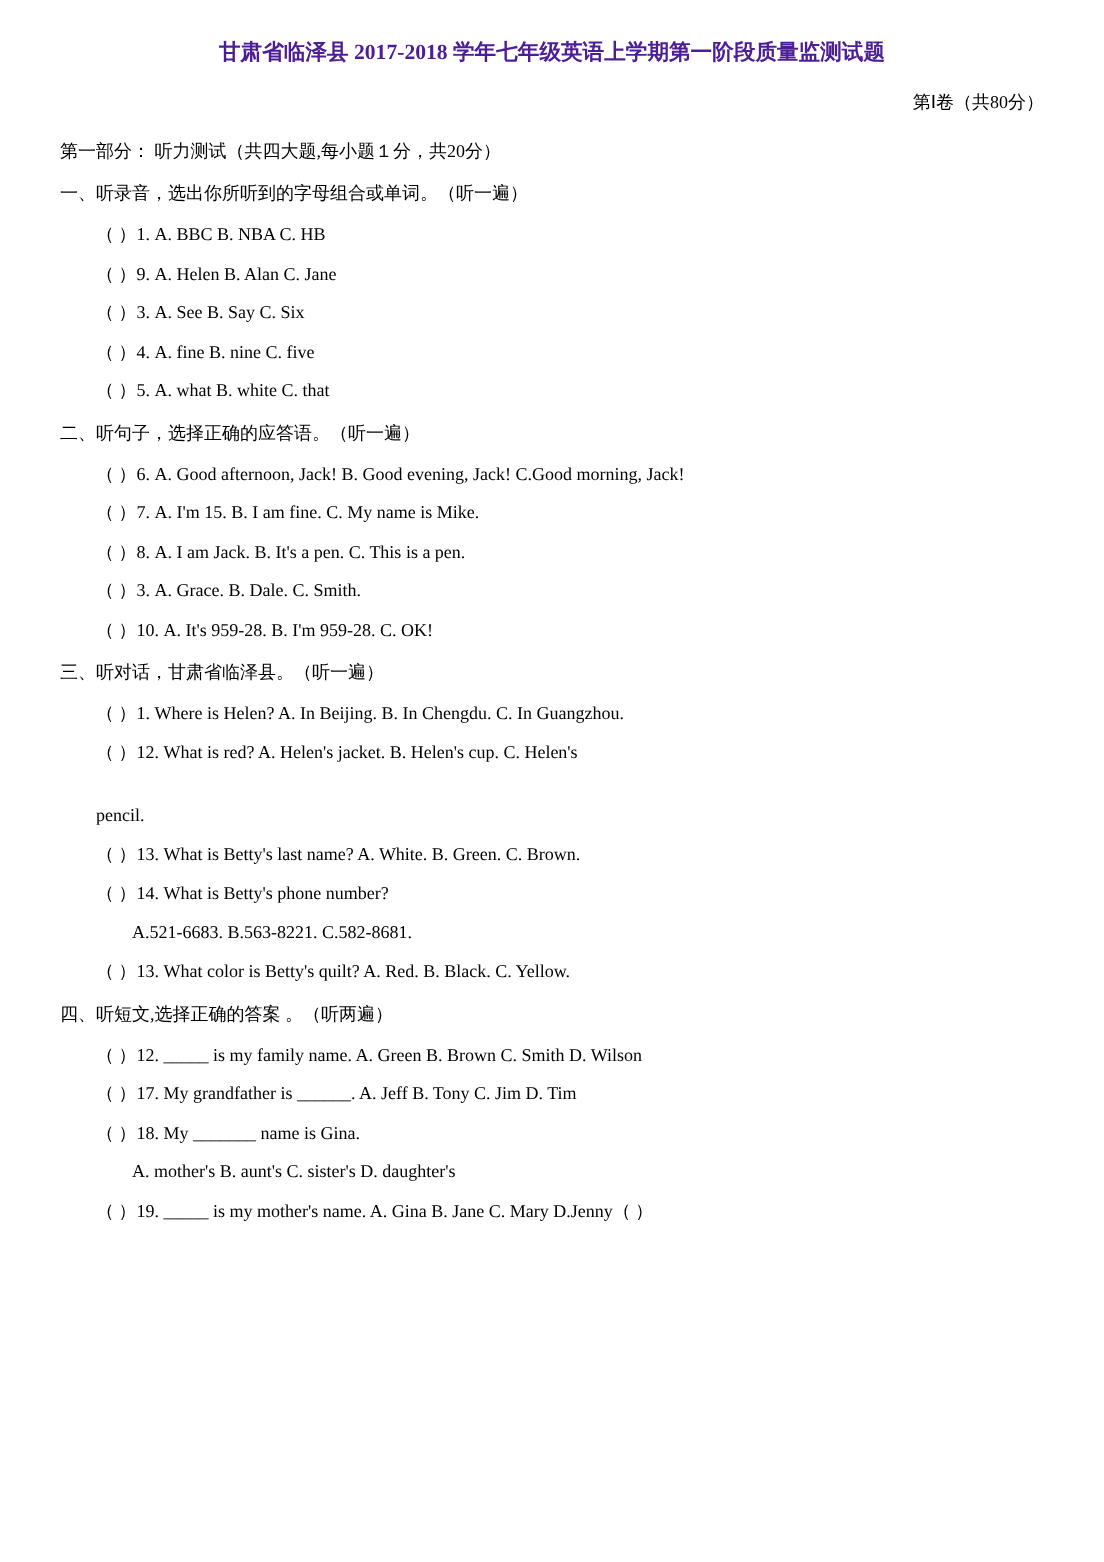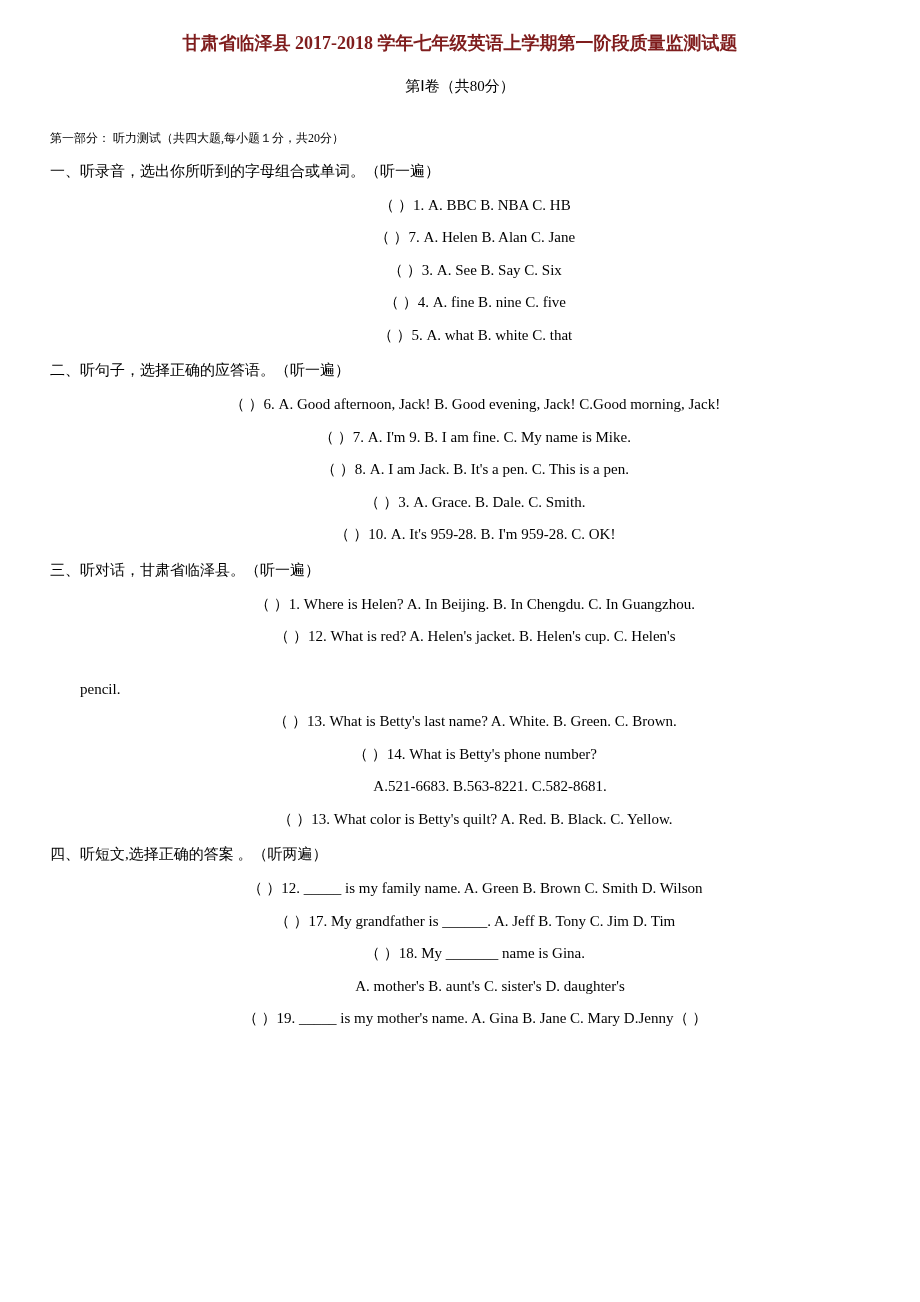--- a/index.html
+++ b/index.html
@@ -14,46 +14,45 @@
       color: #000000;
       width: 920px;
       min-height: 1302px;
       padding: 30px 50px 40px 50px;
       line-height: 1.8;
     }
     .title {
       text-align: center;
       font-size: 18px;
       font-weight: bold;
-      color: #7f1d1d;
+      color: #4c1d95;
       margin-bottom: 16px;
       line-height: 1.5;
     }
     .subtitle {
-      text-align: center;
+      text-align: right;
       font-size: 15px;
-      margin-bottom: 28px;
+      margin-bottom: 14px;
     }
     .section-header {
-      font-size: 12px;
+      font-size: 15px;
       margin-bottom: 6px;
       margin-top: 8px;
     }
     .sub-section {
       font-size: 15px;
       margin-bottom: 6px;
       margin-top: 8px;
       font-family: Liberation Serif, serif;
     }
     .question-line {
       margin: 4px 0;
       font-size: 15px;
       line-height: 1.9;
       padding-left: 4px;
-      text-align: center;
     }
     .indent {
       padding-left: 30px;
     }
     .indent2 {
       padding-left: 60px;
     }
     .continuation {
       padding-left: 30px;
       font-size: 15px;
@@ -66,29 +65,29 @@
 
 <div class="title">甘肃省临泽县 2017-2018 学年七年级英语上学期第一阶段质量监测试题</div>
 
 <div class="subtitle">第Ⅰ卷（共80分）</div>
 
 <div class="section-header">第一部分：  听力测试（共四大题,每小题１分，共20分）</div>
 
 <div class="sub-section">一、听录音，选出你所听到的字母组合或单词。（听一遍）</div>
 
 <div class="question-line indent">（  ）1. A. BBC       B. NBA             C. HB</div>
-<div class="question-line indent">（  ）7. A. Helen       B. Alan            C. Jane</div>
+<div class="question-line indent">（  ）9. A. Helen       B. Alan            C. Jane</div>
 <div class="question-line indent">（  ）3. A. See         B. Say             C. Six</div>
 <div class="question-line indent">（  ）4. A. fine               B. nine            C. five</div>
 <div class="question-line indent">（  ）5. A. what         B. white               C. that</div>
 
 <div class="sub-section">二、听句子，选择正确的应答语。（听一遍）</div>
 
 <div class="question-line indent">（  ）6. A. Good afternoon, Jack!  B. Good evening, Jack!   C.Good morning, Jack!</div>
-<div class="question-line indent">（  ）7. A. I'm 9.                       B. I am fine.             C. My name is Mike.</div>
+<div class="question-line indent">（  ）7. A. I'm 15.                       B. I am fine.             C. My name is Mike.</div>
 <div class="question-line indent">（  ）8. A. I am Jack.            B. It's a pen.                    C. This is a pen.</div>
 <div class="question-line indent">（  ）3. A. Grace.                 B. Dale.                  C. Smith.</div>
 <div class="question-line indent">（  ）10. A. It's 959-28.          B. I'm 959-28.              C. OK!</div>
 
 <div class="sub-section">三、听对话，甘肃省临泽县。（听一遍）</div>
 
 <div class="question-line indent">（   ）1. Where is Helen?     A. In Beijing.         B. In Chengdu.  C. In Guangzhou.</div>
 <div class="question-line indent">（   ）12. What is red?          A. Helen's jacket.  B. Helen's cup.   C. Helen's</div>
 <div class="continuation">pencil.</div>
 <div class="question-line indent">（  ）13. What is Betty's last name?             A. White.   B. Green.       C. Brown.</div>

